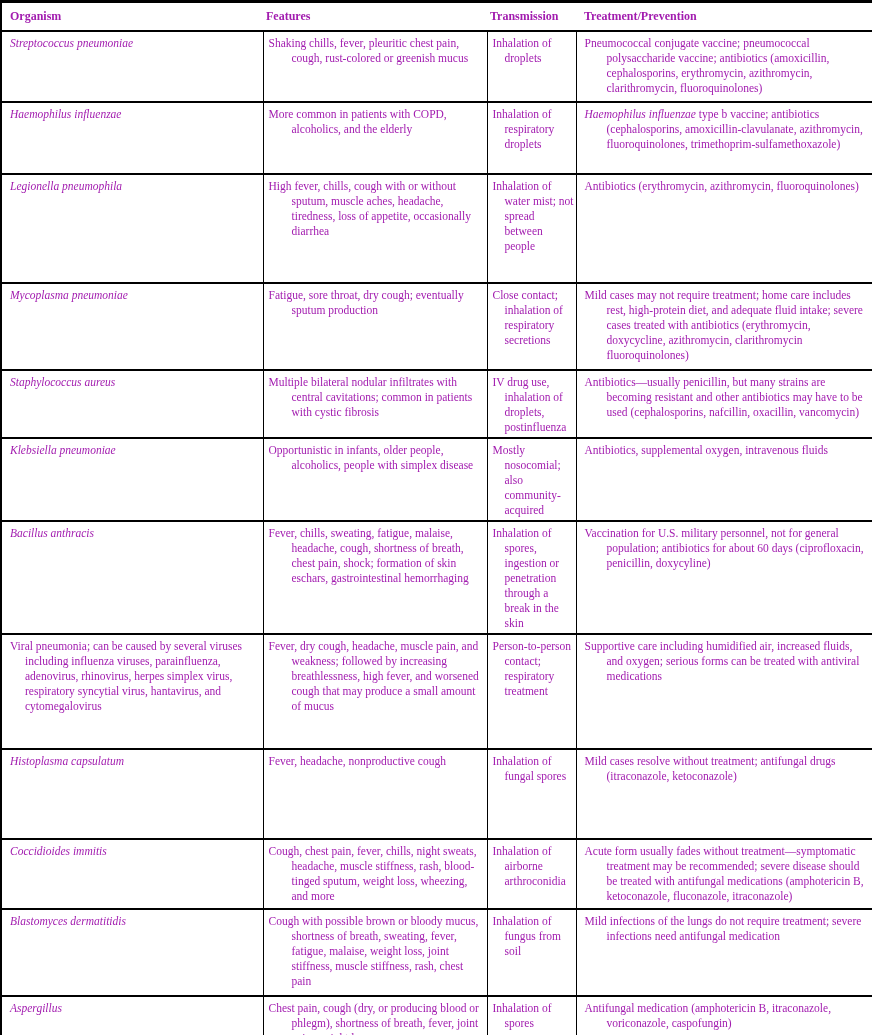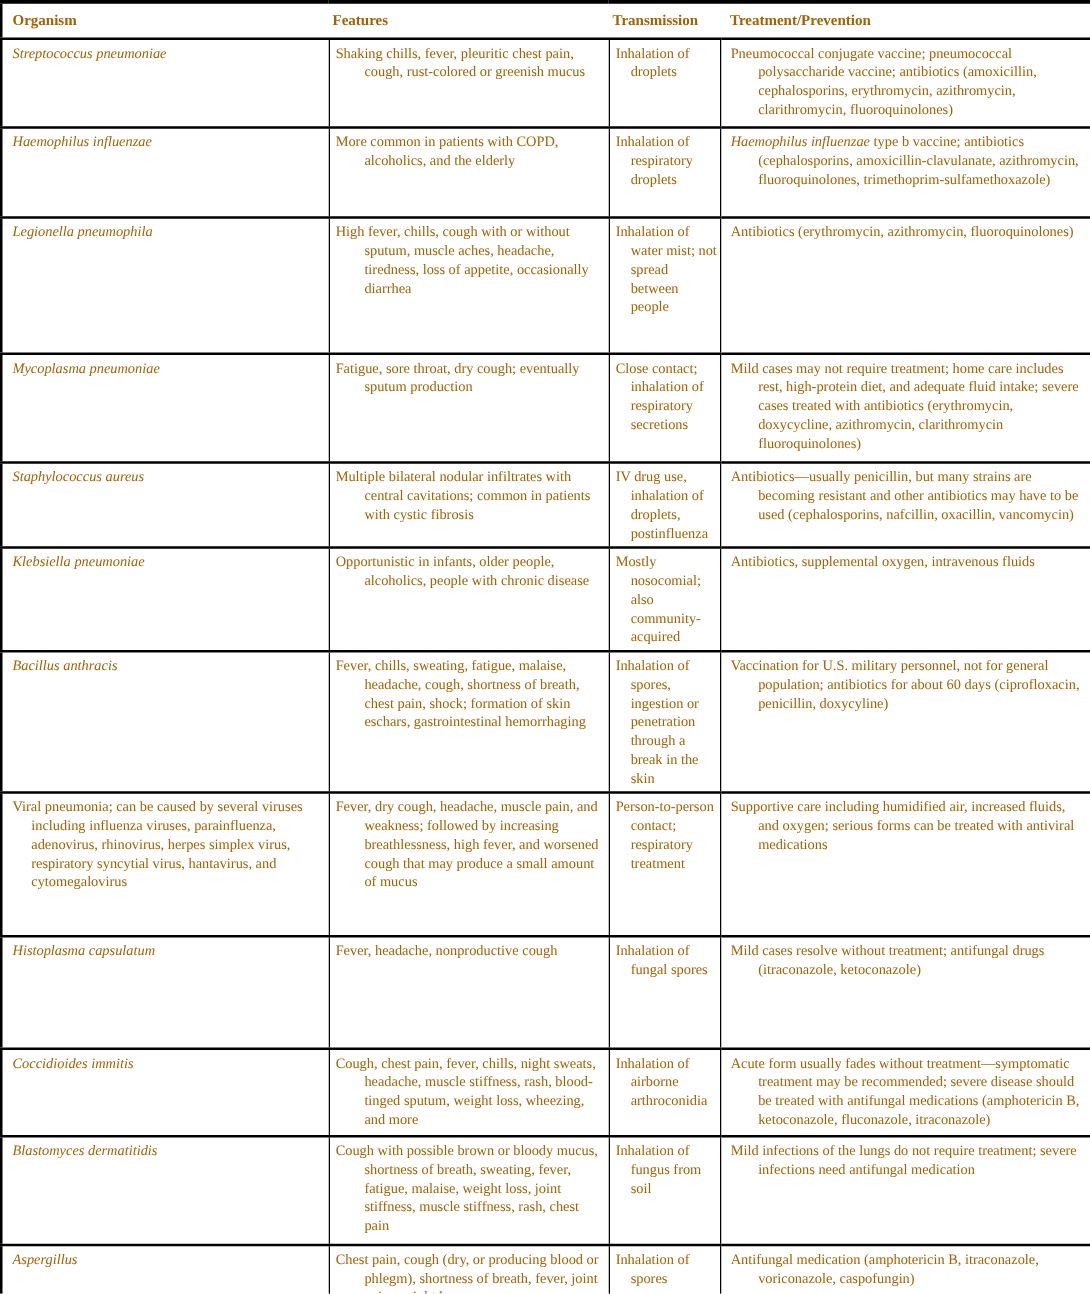--- a/index.html
+++ b/index.html
@@ -2,21 +2,21 @@
 <html><head>
 <meta charset="utf-8">
 <style>
   html, body { margin: 0; padding: 0; background: #ffffff; }
   .page {
     width: 872px;
     height: 1035px;
     overflow: hidden;
     background: #ffffff;
     font-family: "Liberation Serif", "DejaVu Serif", serif;
-    color: #a16207;
+    color: #a21caf;
   }
   table.pneumonia {
     border-collapse: collapse;
     table-layout: fixed;
     width: 872px;
     border-left: 2px solid #000;
     border-right: 2px solid #000;
   }
   col.c-organism { width: 262px; }
   col.c-features { width: 224px; }
@@ -130,21 +130,21 @@
         <td class="treatment">Mild cases may not require treatment; home care includes rest, high-protein diet, and adequate fluid intake; severe cases treated with antibiotics (erythromycin, doxycycline, azithromycin, clarithromycin fluoroquinolones)</td>
       </tr>
       <tr>
         <td class="organism">Staphylococcus aureus</td>
         <td class="features">Multiple bilateral nodular infiltrates with central cavitations; common in patients with cystic fibrosis</td>
         <td class="transmission">IV drug use, inhalation of droplets, postinfluenza</td>
         <td class="treatment">Antibiotics—usually penicillin, but many strains are becoming resistant and other antibiotics may have to be used (cephalosporins, nafcillin, oxacillin, vancomycin)</td>
       </tr>
       <tr>
         <td class="organism">Klebsiella pneumoniae</td>
-        <td class="features">Opportunistic in infants, older people, alcoholics, people with chronic disease</td>
+        <td class="features">Opportunistic in infants, older people, alcoholics, people with simplex disease</td>
         <td class="transmission">Mostly nosocomial; also community-acquired</td>
         <td class="treatment">Antibiotics, supplemental oxygen, intravenous fluids</td>
       </tr>
       <tr>
         <td class="organism">Bacillus anthracis</td>
         <td class="features">Fever, chills, sweating, fatigue, malaise, headache, cough, shortness of breath, chest pain, shock; formation of skin eschars, gastrointestinal hemorrhaging</td>
         <td class="transmission">Inhalation of spores, ingestion or penetration through a break in the skin</td>
         <td class="treatment">Vaccination for U.S. military personnel, not for general population; antibiotics for about 60 days (ciprofloxacin, penicillin, doxycyline)</td>
       </tr>
       <tr>

